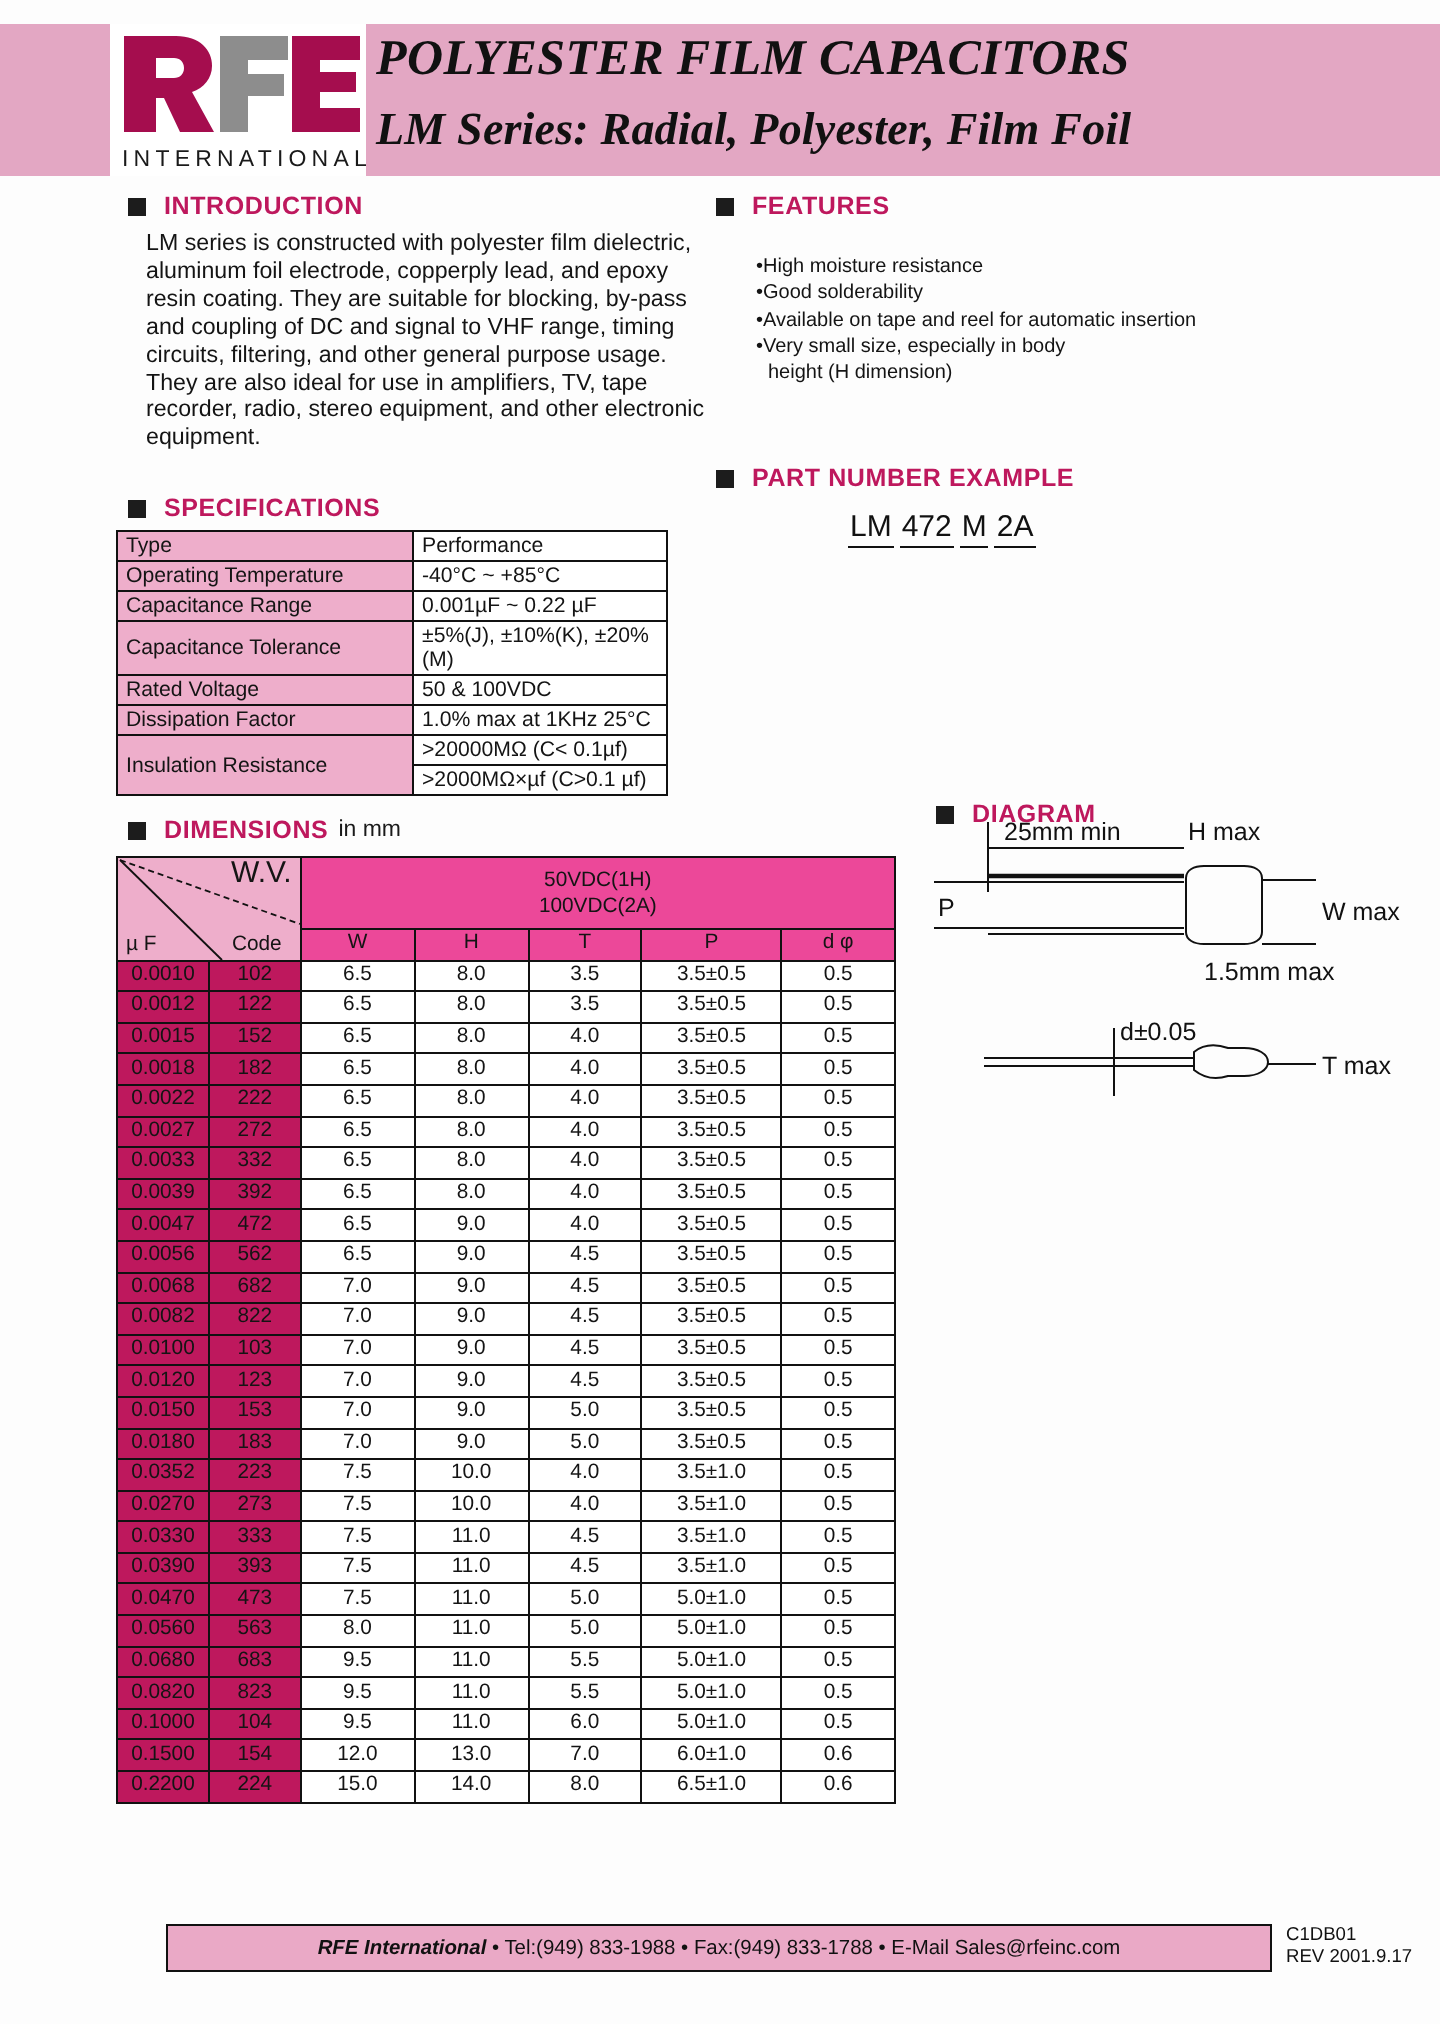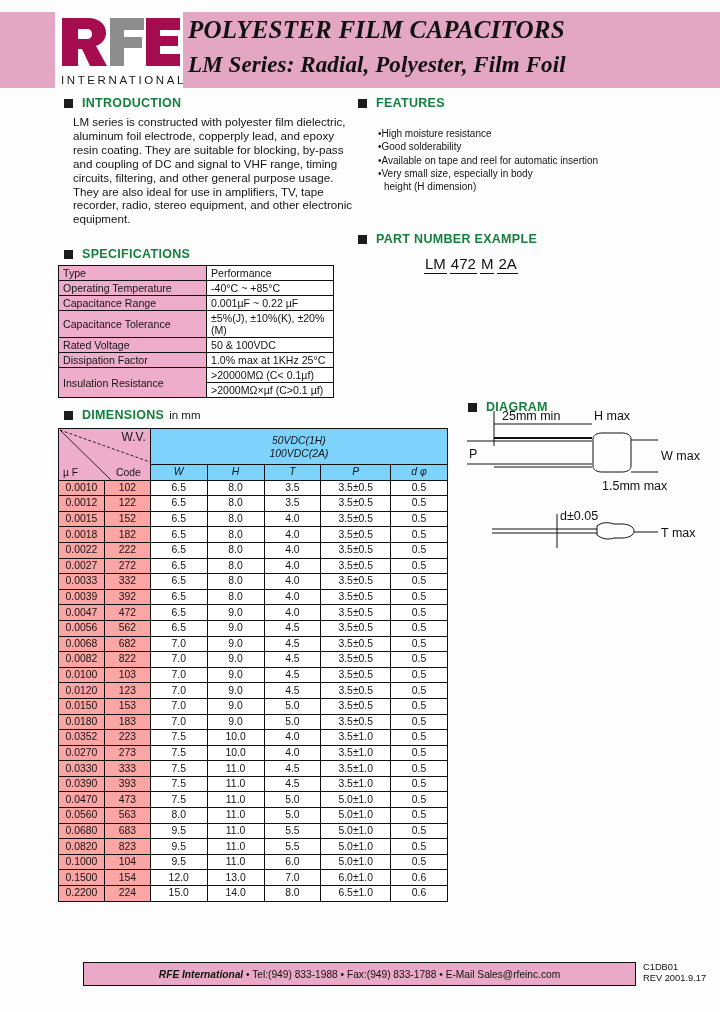--- a/index.html
+++ b/index.html
@@ -49,21 +49,21 @@
   .sec-head{
     position:absolute;
     display:flex; align-items:center;
     white-space:nowrap;
   }
   .sec-sq{
     width:9px; height:9px; background:#1c1c1c;
     display:inline-block; margin-right:9px;
   }
   .sec-title{
-    color:#15803d; font-size:12.5px; font-weight:bold;
+    color:#be185d; font-size:12.5px; font-weight:bold;
     letter-spacing:0.3px;
   }
   .sec-sub{
     color:#1a1a1a; font-size:11.5px; font-weight:normal; margin-left:5px;
   }
 
   
   .intro-body{
     position:absolute; left:73px; top:115px; width:280px;
     font-size:11.6px; color:#141414; line-height:13.9px;
@@ -107,29 +107,29 @@
     border-collapse:collapse;
     font-size:10.4px; color:#141414;
     text-align:center;
   }
   table.dim td, table.dim th{
     border:1px solid #111;
     padding:0; height:15.6px;
     font-weight:normal;
     line-height:14px;
   }
-  table.dim th{ background:#7dd3fc;font-style:italic; }
-  table.dim td.lab{ background:#fca5a5; }
+  table.dim th{ background:#ec4899; }
+  table.dim td.lab{ background:#be185d; }
   table.dim td.val{ background:#ffffff; }
   .corner{
     position:relative; background:#eeaecb; width:92px; height:52px;
     padding:0 !important;
   }
   .corner .wv{
-    position:absolute; right:4px; top:1px; font-size:12px;
+    position:absolute; right:4px; top:1px; font-size:15px;
   }
   .corner .uf{
     position:absolute; left:4px; bottom:0px; font-size:10.4px;
   }
   .corner .code{
     position:absolute; right:9px; bottom:0px; font-size:10.4px;
   }
   .corner svg{ position:absolute; left:0; top:0; }
   .hdr-volt{ font-size:10.4px; line-height:13px; }
 

